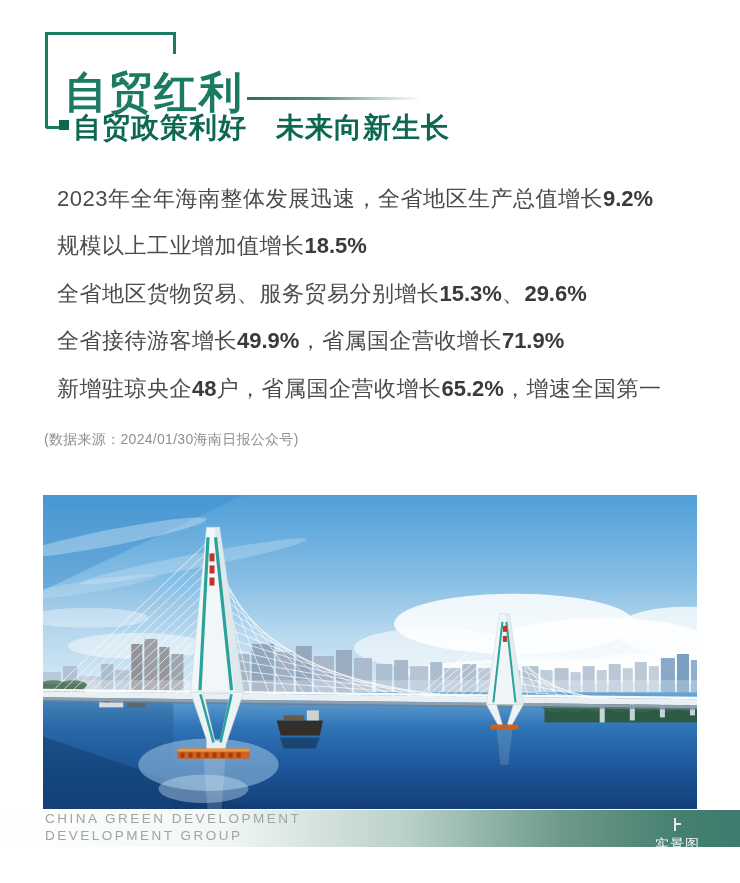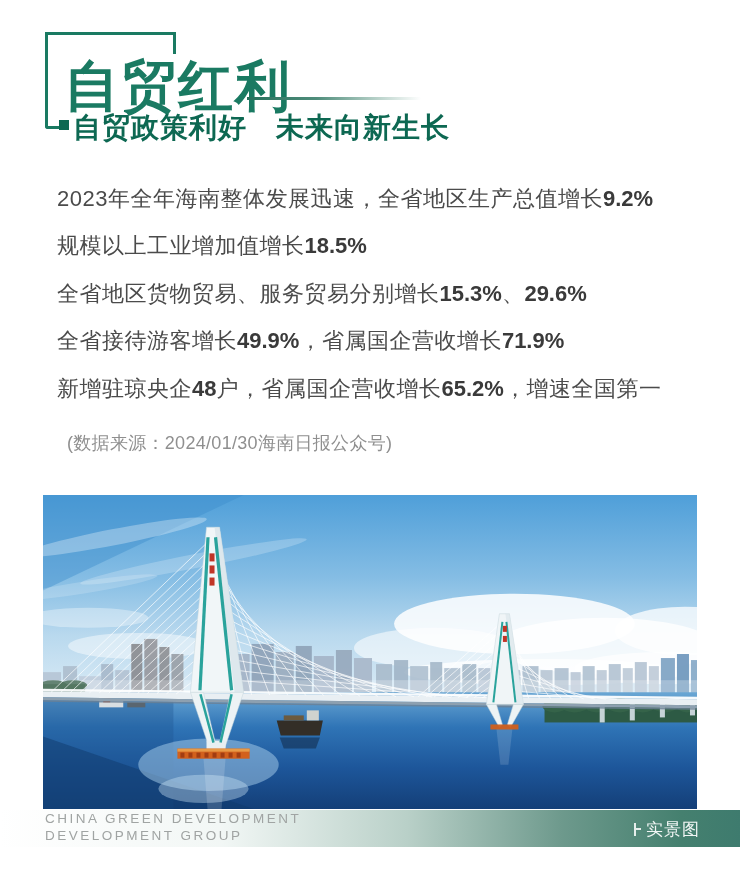--- a/index.html
+++ b/index.html
@@ -7,46 +7,46 @@
           font-family:"Liberation Sans","DejaVu Sans",sans-serif;}
 
   
   .bracket-top{position:absolute;left:45px;top:32px;width:128px;height:19px;
                border-top:3px solid var(--accent,#1a7a62);border-right:3px solid var(--accent,#1a7a62);}
   .bracket-left{position:absolute;left:45px;top:32px;width:14px;height:94px;
                 border-left:3px solid var(--accent,#1a7a62);border-bottom:3px solid var(--accent,#1a7a62);
                 border-bottom-left-radius:3px;}
   .subtitle-bullet{position:absolute;left:59px;top:120px;width:10px;height:10px;
                    background:var(--subtitle-green,#0d6852);}
-  .title{position:absolute;left:64px;top:56px;font-size:55px;line-height:1.1;font-weight:700;
+  .title{position:absolute;left:64px;top:69px;font-size:43px;line-height:1.1;font-weight:700;
          color:var(--accent,#1a7a62);letter-spacing:2px;white-space:nowrap;}
   .title-line{position:absolute;left:247px;top:97px;width:174px;height:3px;
               background:linear-gradient(to right,#27705c 0%,#4f8d7b 40%,#b9d2ca 75%,rgba(233,240,238,0) 100%);}
   .subtitle{position:absolute;left:73px;top:109px;font-size:28px;font-weight:700;
             color:var(--subtitle-green,#0d6852);letter-spacing:1px;white-space:nowrap;}
 
   
   .body{position:absolute;left:44px;top:188px;width:662px;}
   .body p{margin:0 0 25px 13px;font-size:22px;line-height:1.02;color:var(--body-text,#4b4b4b);
           letter-spacing:0.5px;white-space:nowrap;}
   .body b{font-weight:700;color:#3a3a3a;letter-spacing:0;}
-  .source{margin-top:31px;font-size:18px;color:var(--source-text,#8f8f8f);letter-spacing:0.3px;margin-left:23px;}
+  .source{margin-top:31px;font-size:14px;color:var(--source-text,#8f8f8f);letter-spacing:0.3px;}
 
   
   .photo{position:absolute;left:43px;top:495px;width:654px;height:314px;overflow:hidden;}
   .photo svg{display:block;width:100%;height:100%;}
 
   
   .band{position:absolute;left:0;top:810px;width:740px;height:37px;
         background:linear-gradient(90deg,rgba(244,248,247,0) 0%,rgba(226,237,233,0.45) 30%,
                    #b9d0c8 55%,#6d998c 76%,#45806f 92%,var(--band-teal,#3e7b6e) 100%);}
   .watermark{position:absolute;left:45px;top:811px;font-family:Liberation Sans, sans-serif;
              font-size:13.5px;letter-spacing:2.5px;color:var(--watermark-gray,#a0a4a3);line-height:16.5px;}
   .photo-tag{position:absolute;right:40px;top:818px;display:flex;align-items:center;gap:5px;
-             color:rgba(255,255,255,0.92);font-size:17px;letter-spacing:1px;}
+             color:rgba(255,255,255,0.92);font-size:14px;letter-spacing:1px;flex-direction:column;}
   .tag-tick{position:relative;width:7px;height:13px;}
   .tag-tick::before{content:"";position:absolute;left:0;top:0;width:2px;height:13px;background:rgba(255,255,255,0.85);}
   .tag-tick::after{content:"";position:absolute;left:2px;top:5px;width:5px;height:2px;background:rgba(255,255,255,0.85);}
 </style>
 </head>
 <body>
 
 <div class="poster">
 
   <div class="bracket-top"></div>

